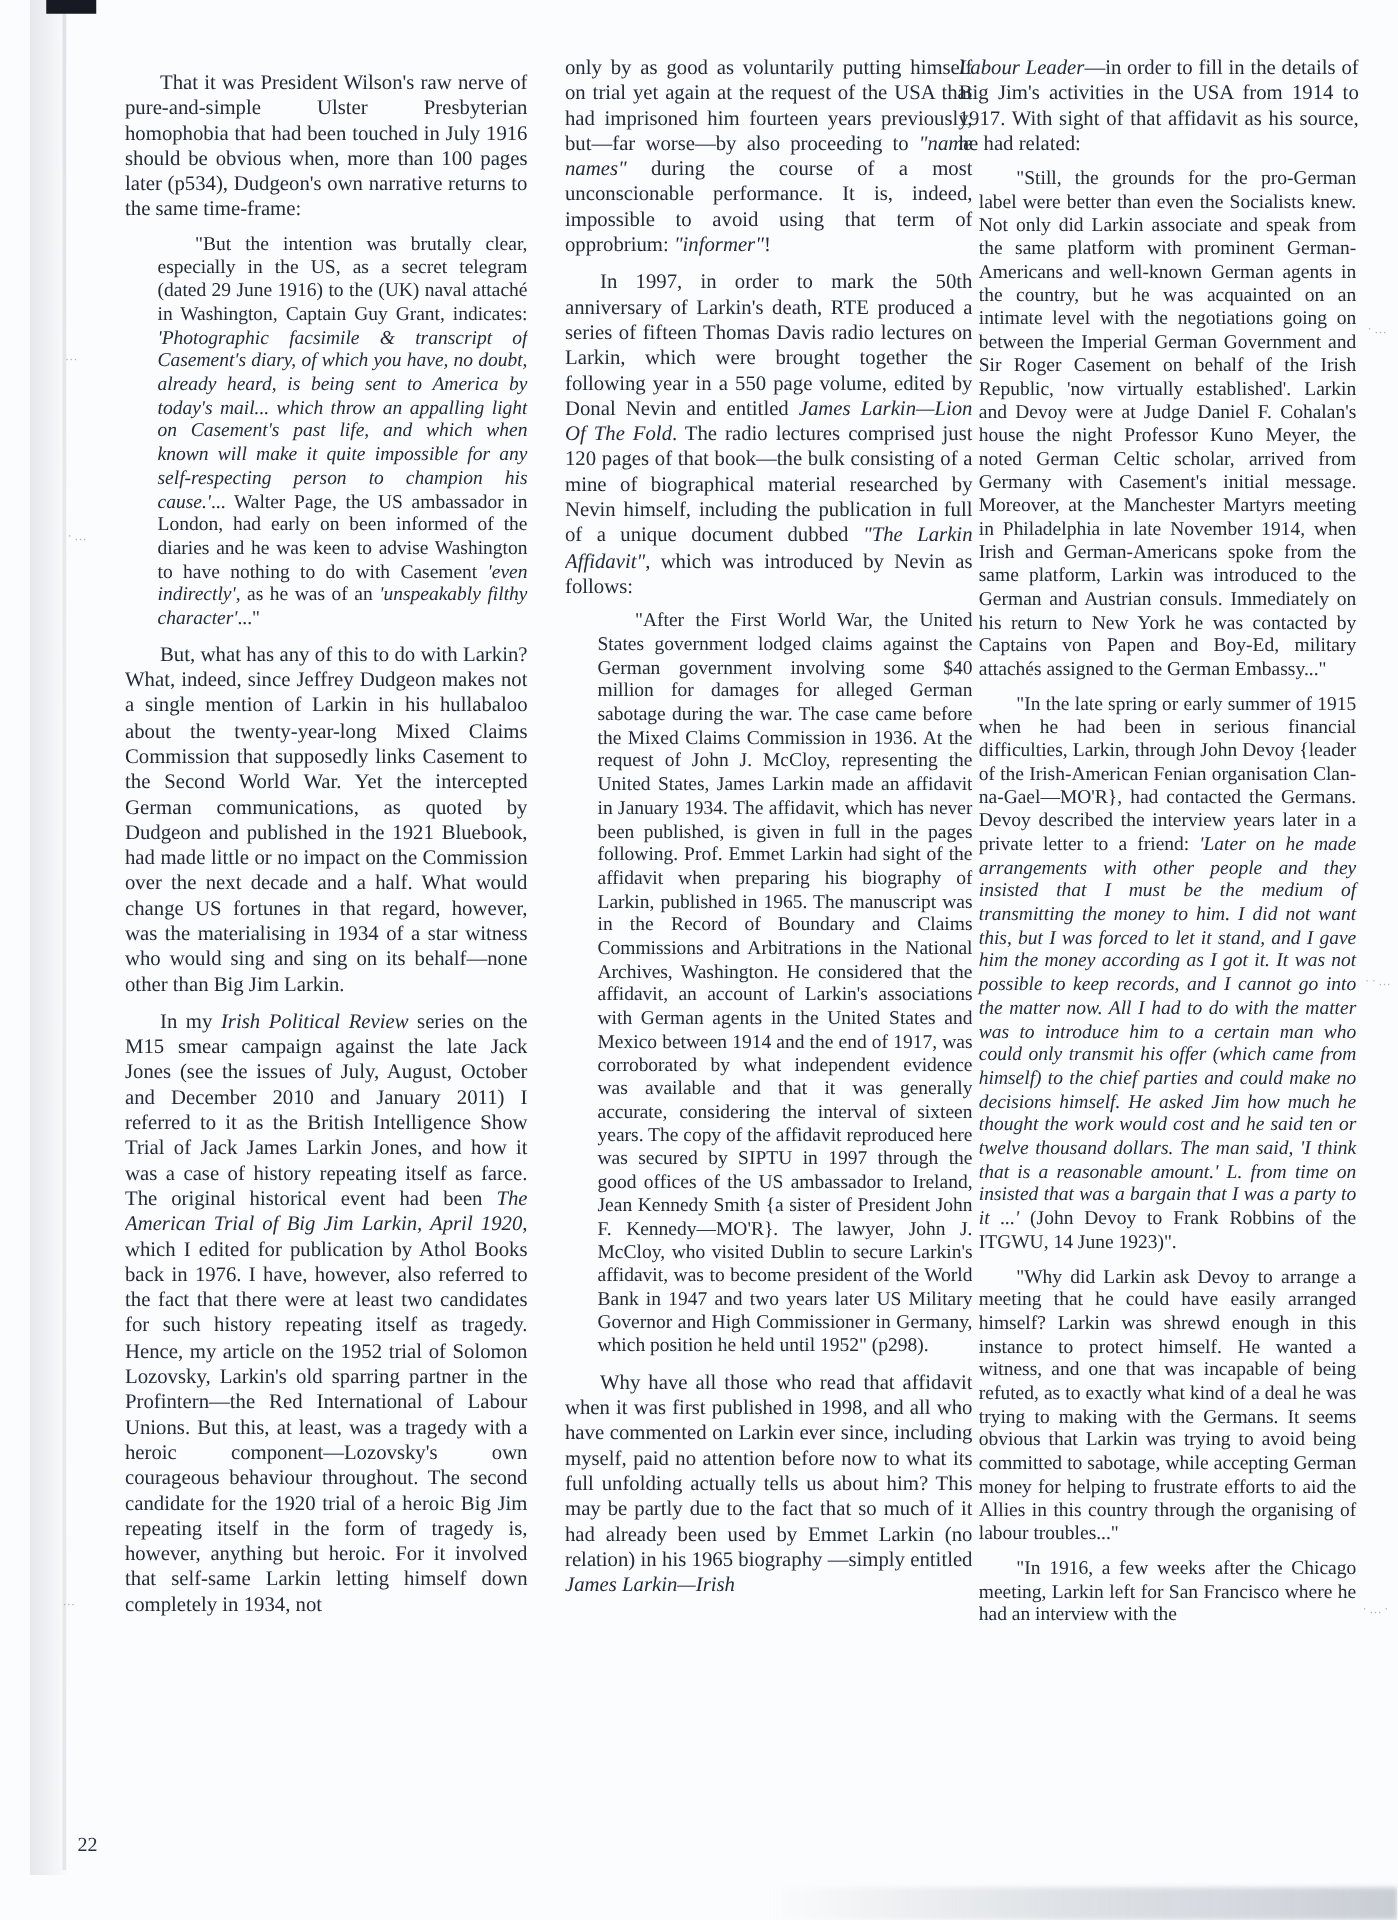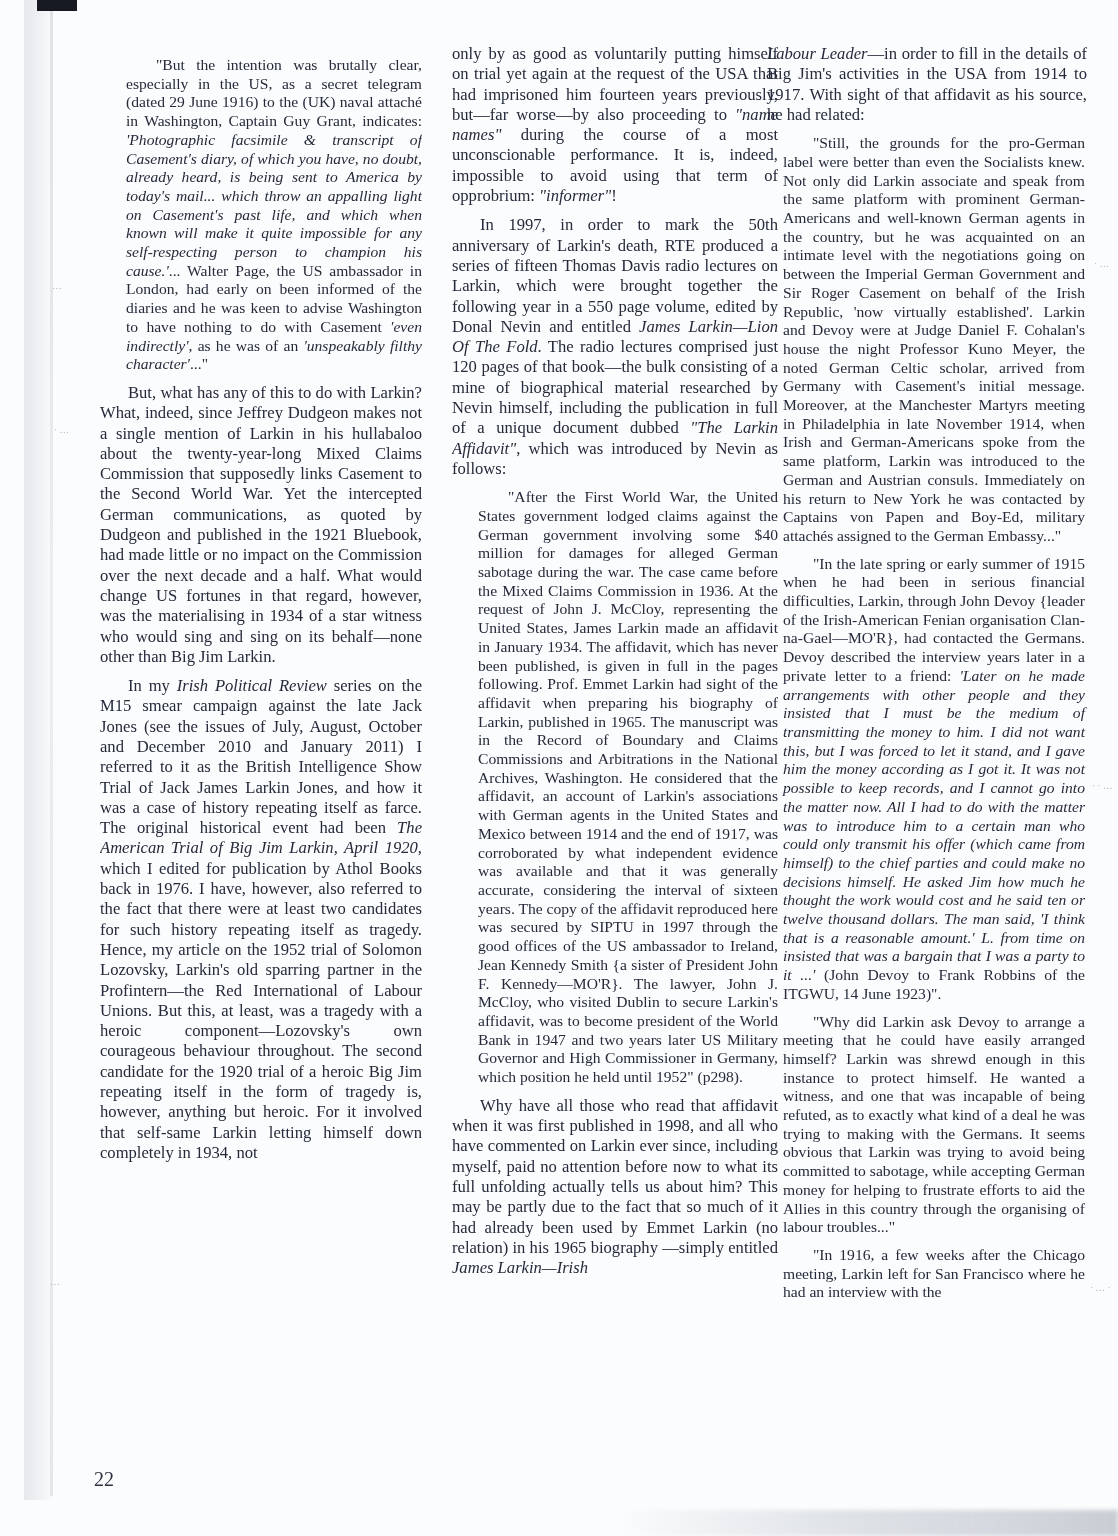--- a/index.html
+++ b/index.html
@@ -50,40 +50,41 @@
   p.quote{
     font-size:15.6px;
     line-height:18.7px;
     margin-left:26px;
     text-indent:30px;
   }
   .col-right p.quote{margin-left:16px;margin-right:2px;}
   p:last-child{margin-bottom:0;}
   .pagenum{
     position:absolute;left:62px;top:1468px;
-    font-size:20px;color:#2a3040;margin-left:32px;
+    font-size:16px;color:#2a3040;
   }
 </style>
 </head>
 <body>
 
 <div class="page">
 
   <div class="edge-strip"></div>
   <div class="edge-line"></div>
   <div class="corner-mark"></div>
   <div class="bottom-smudge"></div>
   <div class="speck" style="left:52px;top:280px;">…</div>
   <div class="speck" style="left:54px;top:424px;">·…</div>
   <div class="speck" style="left:50px;top:1276px;">…</div>
   <div class="speck" style="left:1094px;top:258px;">·…</div>
   <div class="speck" style="left:1092px;top:780px;">··…</div>
   <div class="speck" style="left:1090px;top:1282px;">·…·</div>
 
   <div class="col col-left">
+      <p class="body indent">That it was President Wilson's raw nerve of pure-and-simple Ulster Presbyterian homophobia that had been touched in July 1916 should be obvious when, more than 100 pages later (p534), Dudgeon's own narrative returns to the same time-frame:</p>
       <p class="quote indent">"But the intention was brutally clear, especially in the US, as a secret telegram (dated 29 June 1916) to the (UK) naval attaché in Washington, Captain Guy Grant, indicates: <i>'Photographic facsimile &amp; transcript of Casement's diary, of which you have, no doubt, already heard, is being sent to America by today's mail... which throw an appalling light on Casement's past life, and which when known will make it quite impossible for any self-respecting person to champion his cause.'</i>... Walter Page, the US ambassador in London, had early on been informed of the diaries and he was keen to advise Washington to have nothing to do with Casement <i>'even indirectly'</i>, as he was of an <i>'unspeakably filthy character'</i>..."</p>
       <p class="body indent">But, what has any of this to do with Larkin? What, indeed, since Jeffrey Dudgeon makes not a single mention of Larkin in his hullabaloo about the twenty-year-long Mixed Claims Commission that supposedly links Casement to the Second World War. Yet the intercepted German communications, as quoted by Dudgeon and published in the 1921 Bluebook, had made little or no impact on the Commission over the next decade and a half. What would change US fortunes in that regard, however, was the materialising in 1934 of a star witness who would sing and sing on its behalf—none other than Big Jim Larkin.</p>
       <p class="body indent">In my <i>Irish Political Review</i> series on the M15 smear campaign against the late Jack Jones (see the issues of July, August, October and December 2010 and January 2011) I referred to it as the British Intelligence Show Trial of Jack James Larkin Jones, and how it was a case of history repeating itself as farce. The original historical event had been <i>The American Trial of Big Jim Larkin, April 1920</i>, which I edited for publication by Athol Books back in 1976. I have, however, also referred to the fact that there were at least two candidates for such history repeating itself as tragedy. Hence, my article on the 1952 trial of Solomon Lozovsky, Larkin's old sparring partner in the Profintern—the Red International of Labour Unions. But this, at least, was a tragedy with a heroic component—Lozovsky's own courageous behaviour throughout. The second candidate for the 1920 trial of a heroic Big Jim repeating itself in the form of tragedy is, however, anything but heroic. For it involved that self-same Larkin letting himself down completely in 1934, not</p>
     </div>
   <div class="col col-mid">
       <p class="body">only by as good as voluntarily putting himself on trial yet again at the request of the USA that had imprisoned him fourteen years previously, but—far worse—by also proceeding to <i>"name names"</i> during the course of a most unconscionable performance. It is, indeed, impossible to avoid using that term of opprobrium: <i>"informer"</i>!</p>
       <p class="body indent">In 1997, in order to mark the 50th anniversary of Larkin's death, RTE produced a series of fifteen Thomas Davis radio lectures on Larkin, which were brought together the following year in a 550 page volume, edited by Donal Nevin and entitled <i>James Larkin—Lion Of The Fold</i>. The radio lectures comprised just 120 pages of that book—the bulk consisting of a mine of biographical material researched by Nevin himself, including the publication in full of a unique document dubbed <i>"The Larkin Affidavit"</i>, which was introduced by Nevin as follows:</p>
       <p class="quote indent">"After the First World War, the United States government lodged claims against the German government involving some $40 million for damages for alleged German sabotage during the war. The case came before the Mixed Claims Commission in 1936. At the request of John J. McCloy, representing the United States, James Larkin made an affidavit in January 1934. The affidavit, which has never been published, is given in full in the pages following. Prof. Emmet Larkin had sight of the affidavit when preparing his biography of Larkin, published in 1965. The manuscript was in the Record of Boundary and Claims Commissions and Arbitrations in the National Archives, Washington. He considered that the affidavit, an account of Larkin's associations with German agents in the United States and Mexico between 1914 and the end of 1917, was corroborated by what independent evidence was available and that it was generally accurate, considering the interval of sixteen years. The copy of the affidavit reproduced here was secured by SIPTU in 1997 through the good offices of the US ambassador to Ireland, Jean Kennedy Smith {a sister of President John F. Kennedy—MO'R}. The lawyer, John J. McCloy, who visited Dublin to secure Larkin's affidavit, was to become president of the World Bank in 1947 and two years later US Military Governor and High Commissioner in Germany, which position he held until 1952" (p298).</p>
       <p class="body indent">Why have all those who read that affidavit when it was first published in 1998, and all who have commented on Larkin ever since, including myself, paid no attention before now to what its full unfolding actually tells us about him? This may be partly due to the fact that so much of it had already been used by Emmet Larkin (no relation) in his 1965 biography —simply entitled <i>James Larkin—Irish</i></p>
     </div>

